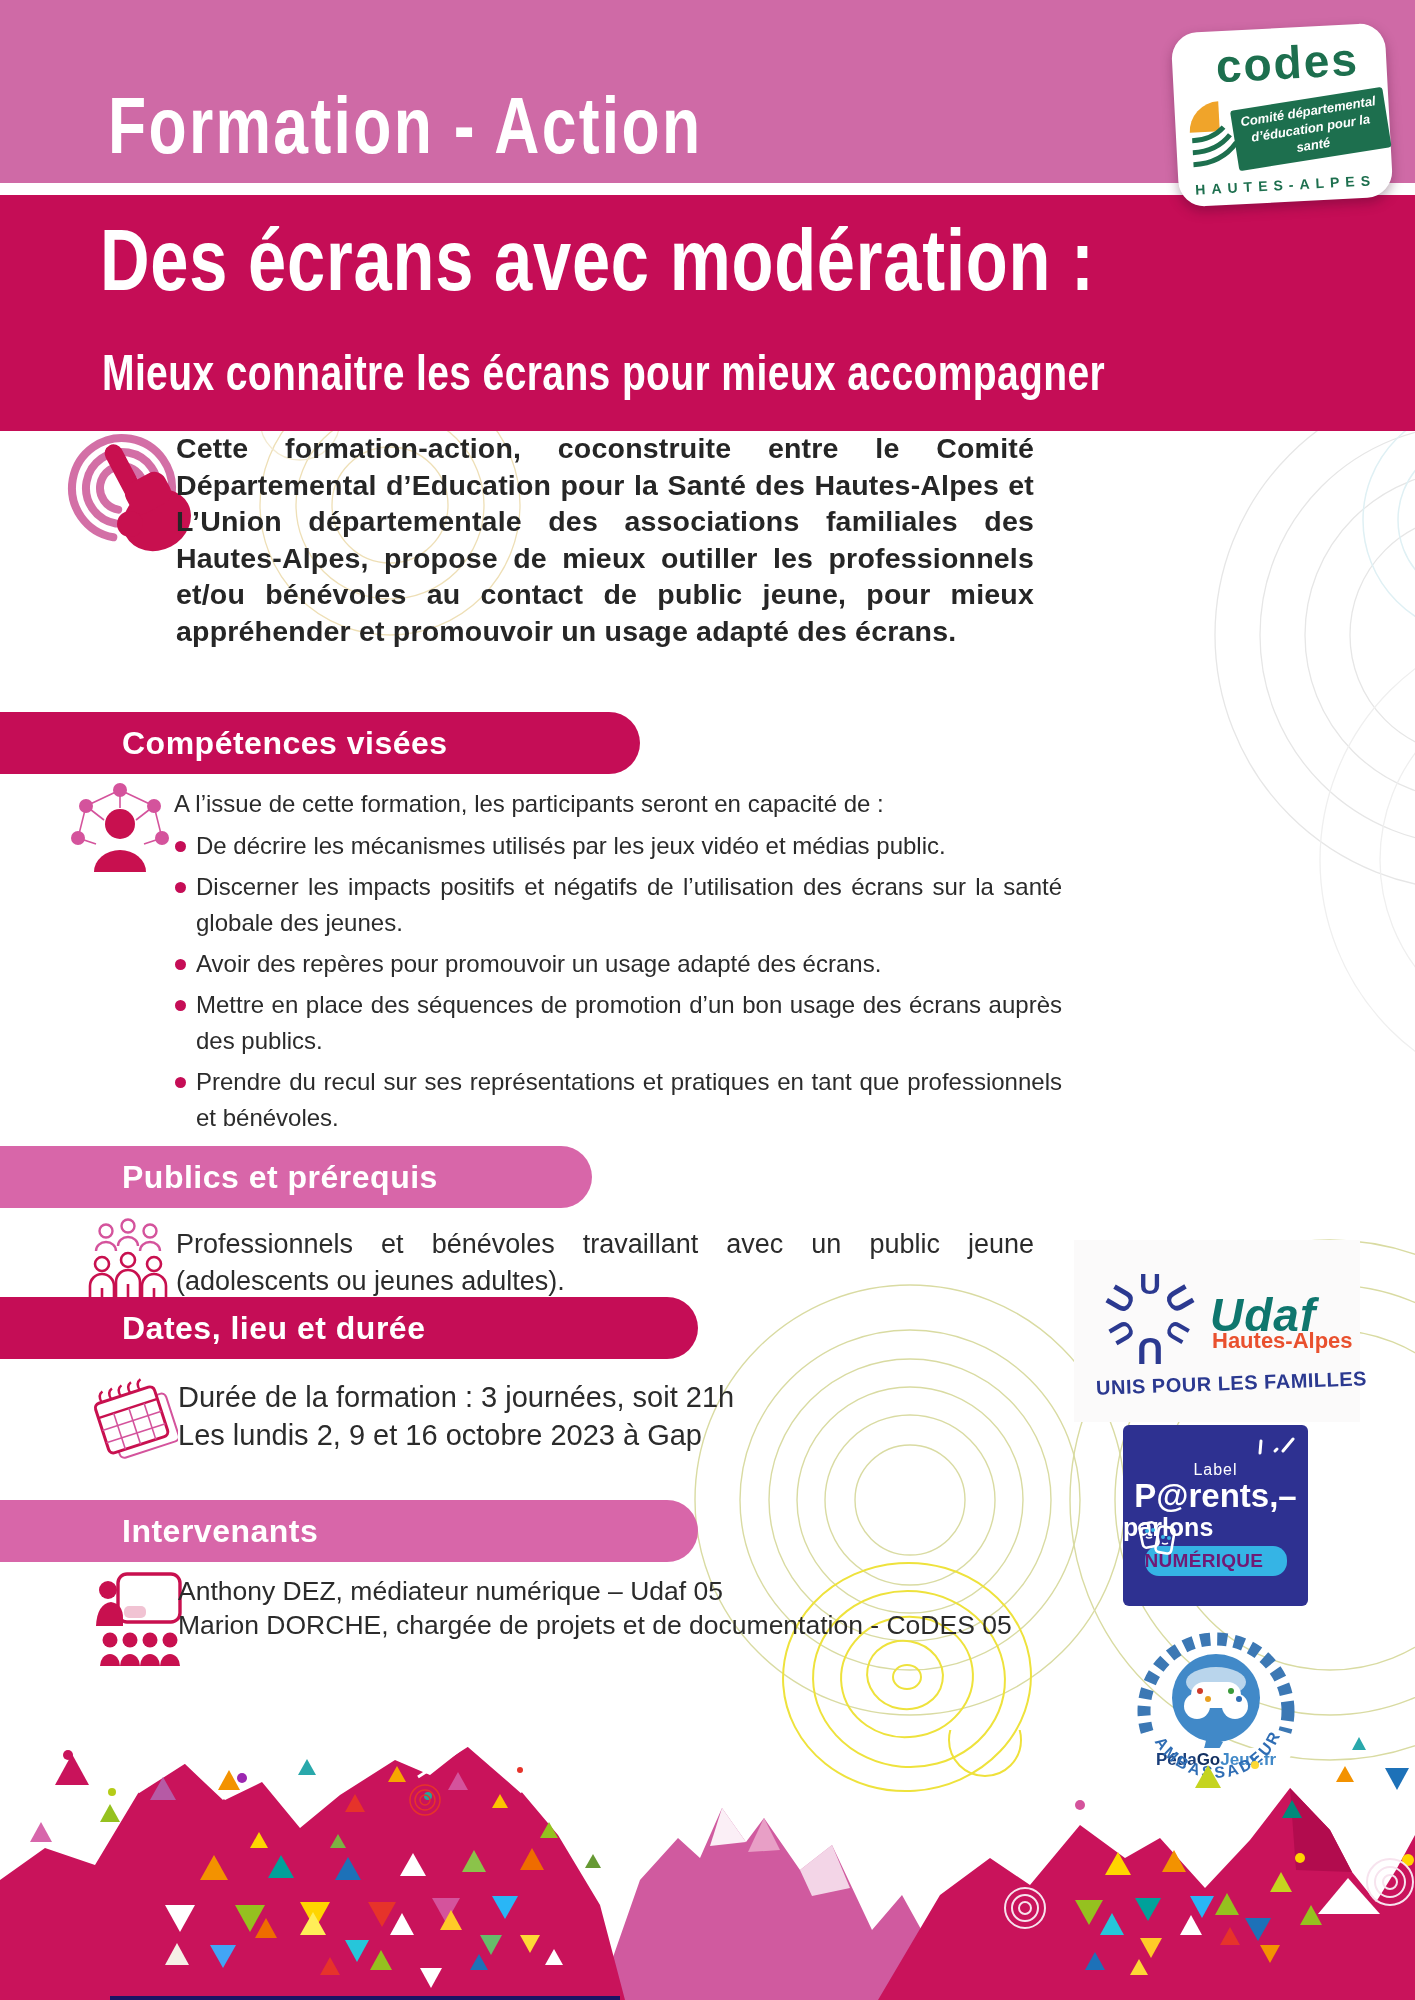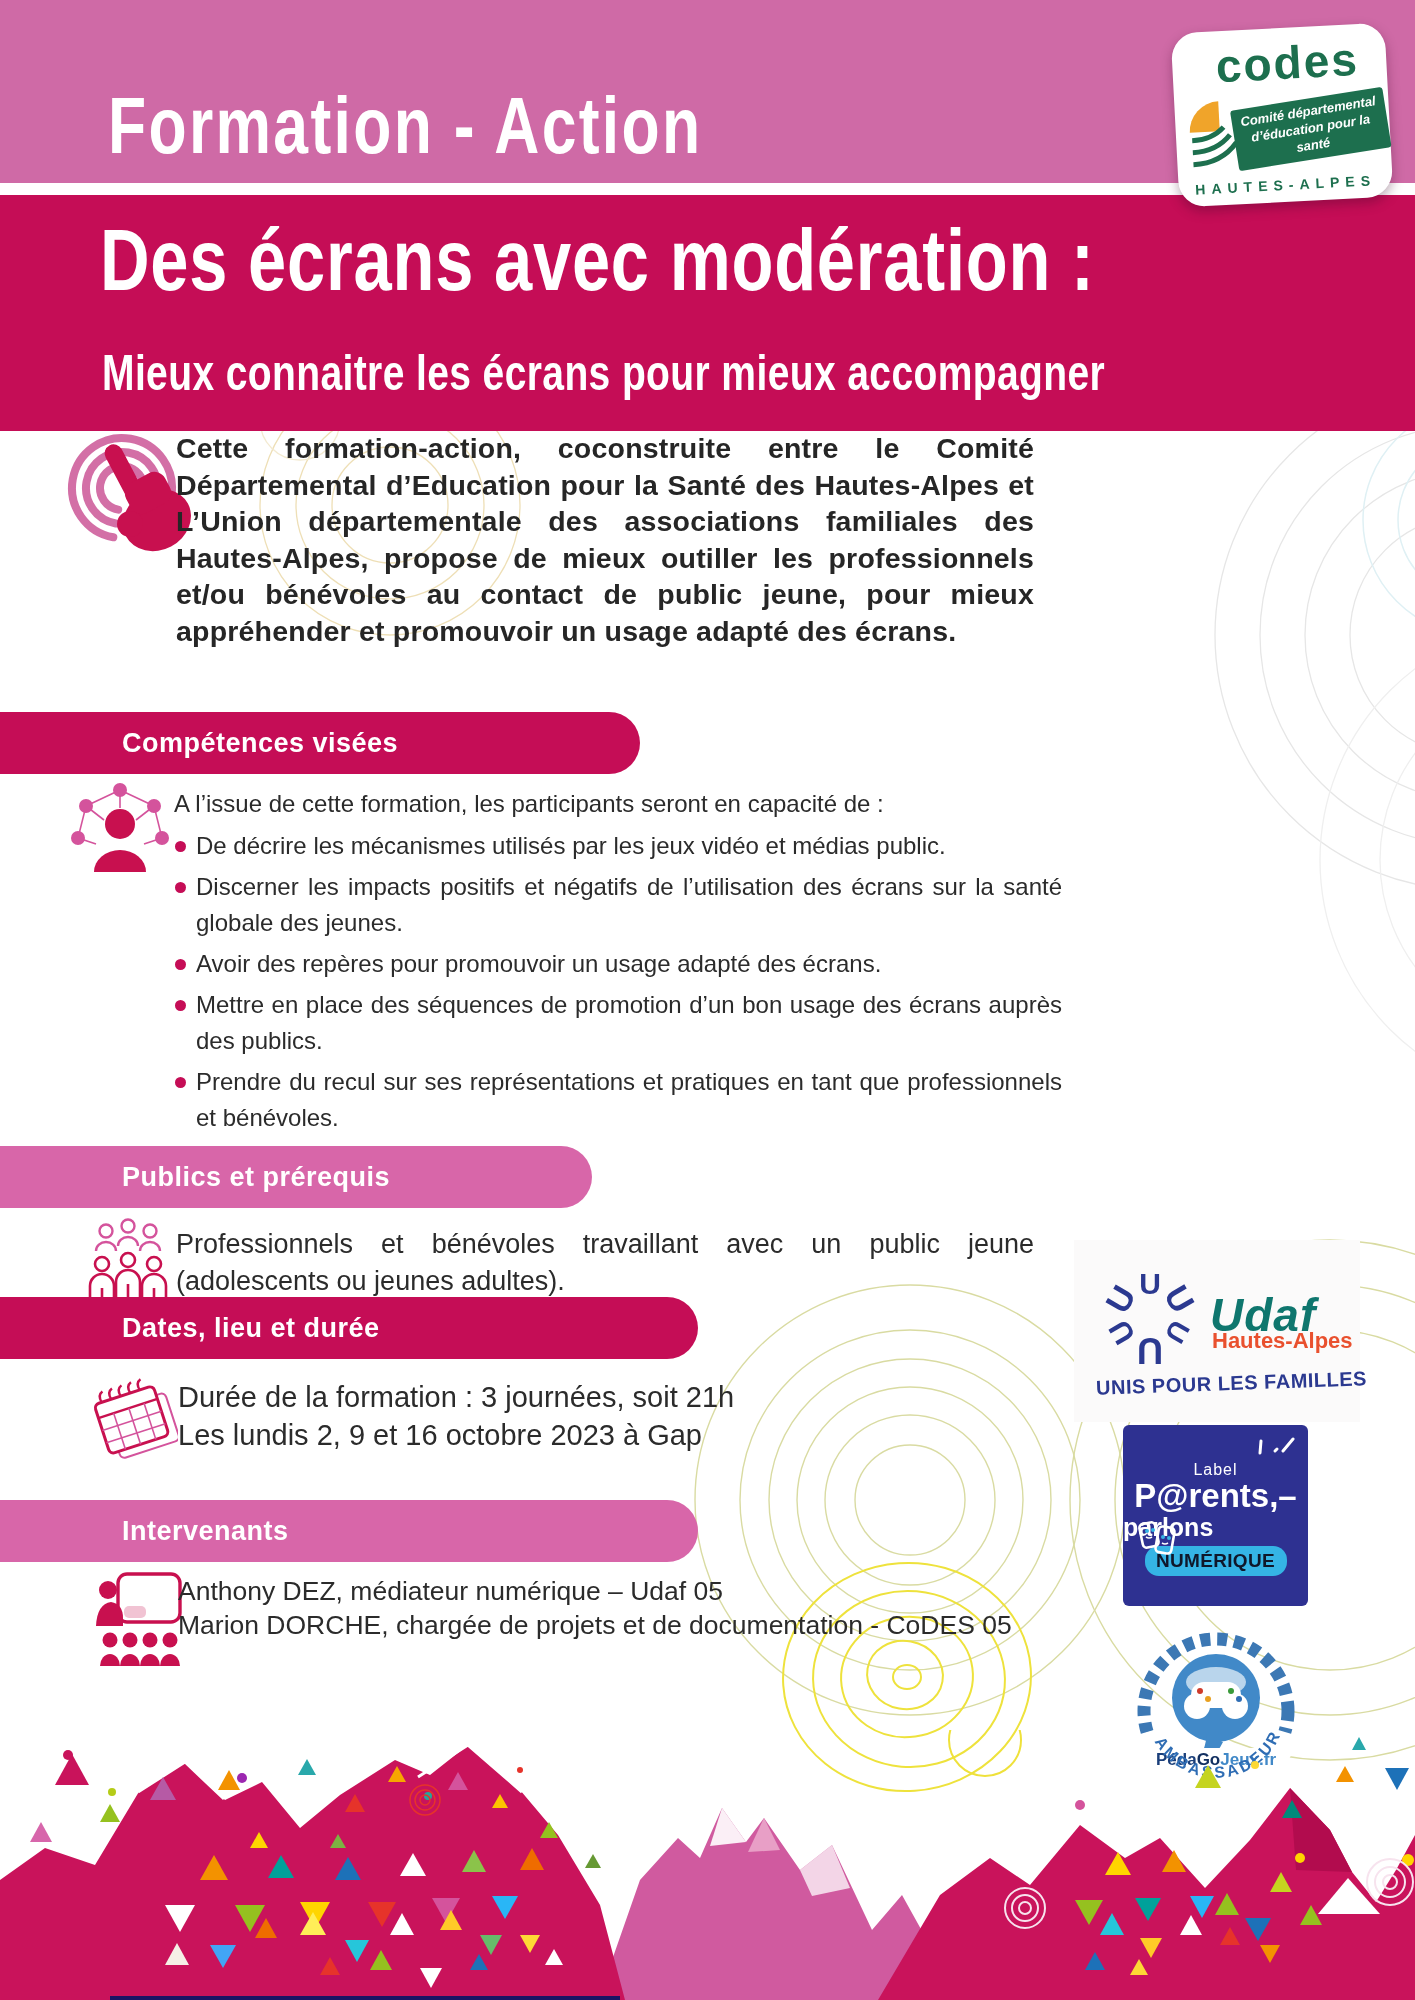--- a/index.html
+++ b/index.html
@@ -25,21 +25,21 @@
                 color:#fff;font-style:italic;font-size:13px;line-height:1.3;text-align:center;
                 padding:5px 4px;border-radius:3px;font-weight:bold;}
   .codes-ha{position:absolute;left:0;bottom:9px;width:100%;text-align:center;color:#1d6f4e;
             font-size:14px;font-weight:bold;letter-spacing:6px;}
 
   
   .intro-text{left:176px;top:430px;width:858px;font-size:28.5px;line-height:36.5px;
               font-weight:bold;text-align:justify;color:#262626;letter-spacing:.2px;}
 
   
-  .banner{left:0;height:62px;border-radius:0 31px 31px 0;color:#fff;font-weight:bold;font-size:27px;
+  .banner{left:0;height:62px;border-radius:0 31px 31px 0;color:#fff;font-weight:bold;font-size:32px;
           line-height:62px;padding-left:122px;box-sizing:border-box;letter-spacing:.5px;}
   .banner.dark{background:#c50d56;}
   .banner.light{background:#d866a9;}
 
   
   .comp-block{left:172px;top:786px;width:890px;font-size:24px;line-height:36px;}
   .comp-intro{margin:0 0 6px 2px;}
   .comp-list{list-style:none;margin:0;padding:0;}
   .comp-list li{position:relative;padding-left:24px;margin-top:5px;text-align:justify;}
   .comp-list li::before{content:"";position:absolute;left:3px;top:13px;width:11px;height:11px;
@@ -52,22 +52,22 @@
   .udaf-logo{left:1074px;top:1240px;width:286px;height:182px;background:#fbfafa;}
   .udaf-name{position:absolute;left:136px;top:32px;font-size:46px;font-weight:bold;color:#0f766e;
              font-style:italic;letter-spacing:1px;margin-top:16px;}
   .udaf-region{position:absolute;left:138px;top:88px;font-size:22px;font-weight:bold;color:#e9502e;}
   .udaf-slogan{position:absolute;left:22px;top:132px;font-size:20px;font-weight:bold;color:#2b3990;
                letter-spacing:.5px;transform:rotate(-2deg);white-space:nowrap;}
   .parents-card{left:1123px;top:1425px;width:185px;height:181px;background:#2e3191;border-radius:6px;}
   .p-label{margin-top:36px;text-align:center;color:#fff;font-size:16px;letter-spacing:1px;}
   .p-title{text-align:center;color:#fff;font-size:33px;font-weight:bold;line-height:1.05;}
   .p-parlons{color:#fff;font-size:25px;font-weight:bold;line-height:1.1;}
-  .p-badge{margin:5px auto 0;width:142px;background:#35b4e5;color:#0f172a;font-weight:bold;font-size:19px;
-           text-align:center;border-radius:14px;padding:4px 0;letter-spacing:.3px;}
+  .p-badge{margin:5px auto 0;width:142px;background:#35b4e5;color:#701a75;font-weight:bold;font-size:19px;
+           border-radius:14px;padding:4px 0;letter-spacing:.3px;}
   .pedago-badge{left:1127px;top:1622px;width:178px;height:178px;}
 
   .foot-strip{left:110px;top:1996px;width:510px;height:4px;background:#1b1464;}
 </style>
 </head>
 <body>
 
 <div class="canvas">
 
   <svg class="abs" style="left:0;top:0;" width="1415" height="2000" viewBox="0 0 1415 2000" fill="none">

